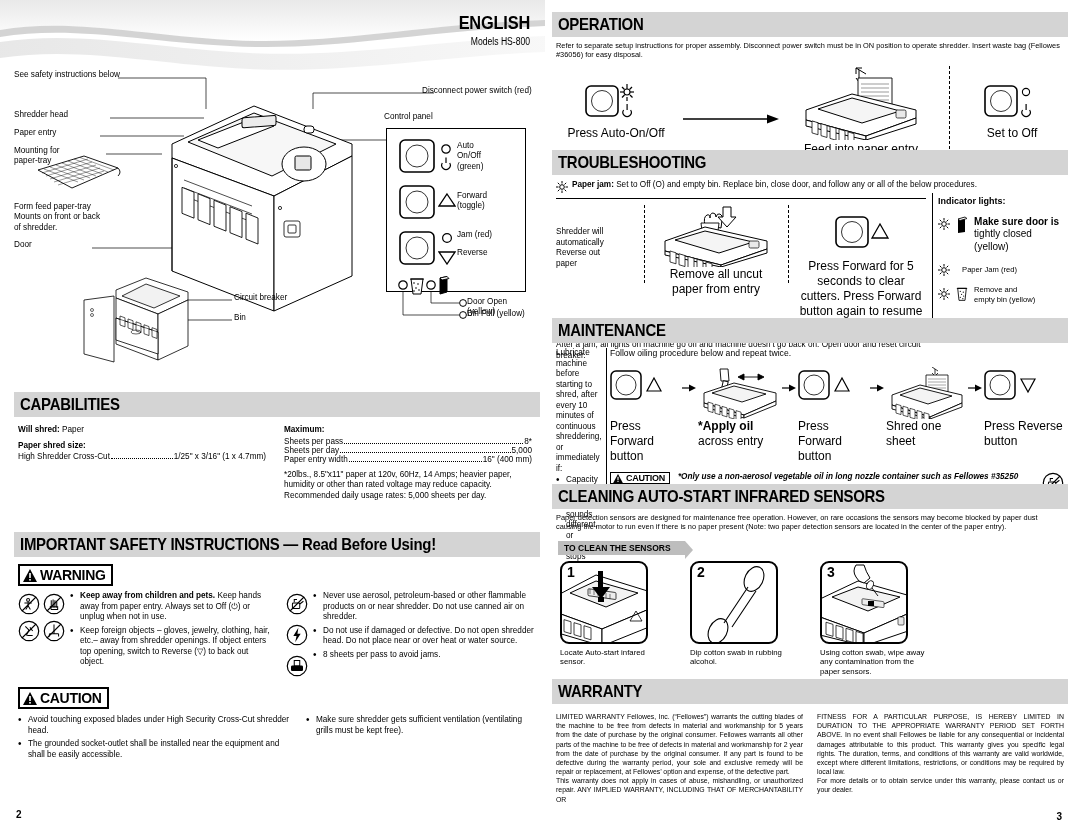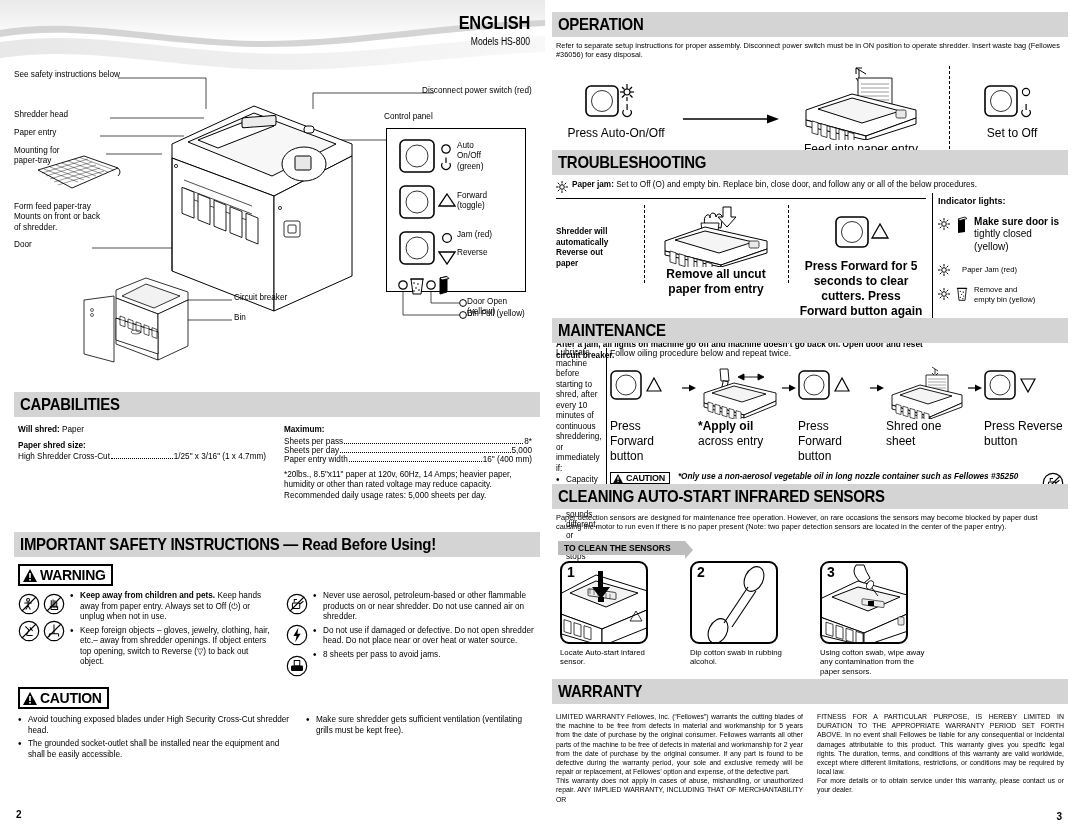--- a/index.html
+++ b/index.html
@@ -586,21 +586,21 @@
             </g>
           <circle cx="6" cy="6" r="2.3" fill="none" stroke="#000" stroke-width="1"></circle>
         </svg>
         <div class="txt">
           <span class="b">Paper jam:</span>
           <span>Set to Off (O) and empty bin. Replace bin, close door, and follow any or all of the below procedures.</span>
         </div>
       </div>
 
       <div style="display:flex; padding:0 4px;">
-        <div style="flex:1;font-weight:bold;">
+        <div style="flex:1;">
           <div style="height:1px; background:#000; margin:5px 0 0 0;"></div>
           <div class="flow" style="padding-top:6px;">
             <div style="width:80px; padding-top:22px;">
               <div class="txt" style="white-space:pre-line;">Shredder will
 automatically
 Reverse out
 paper</div>
             </div>
             <div style="width:16px; display:flex; justify-content:center;">
                 <div style="border-left:1px dashed #000; height:78px;"></div>

